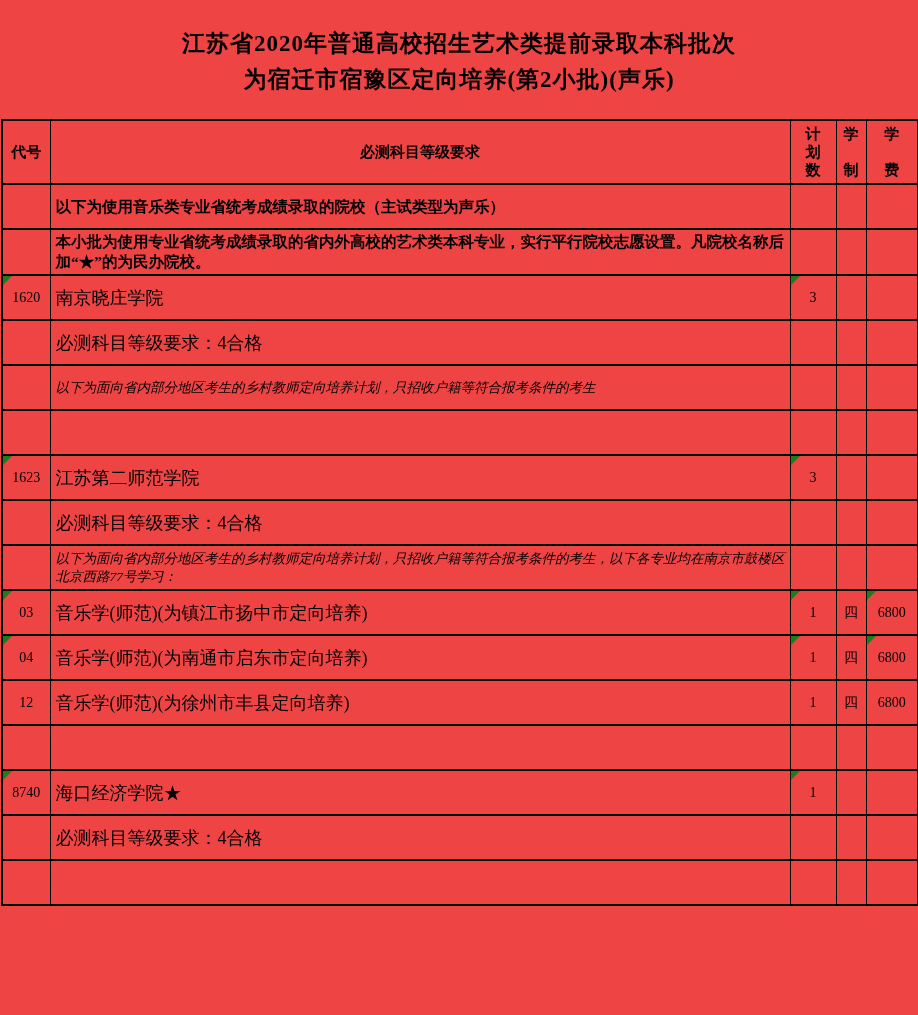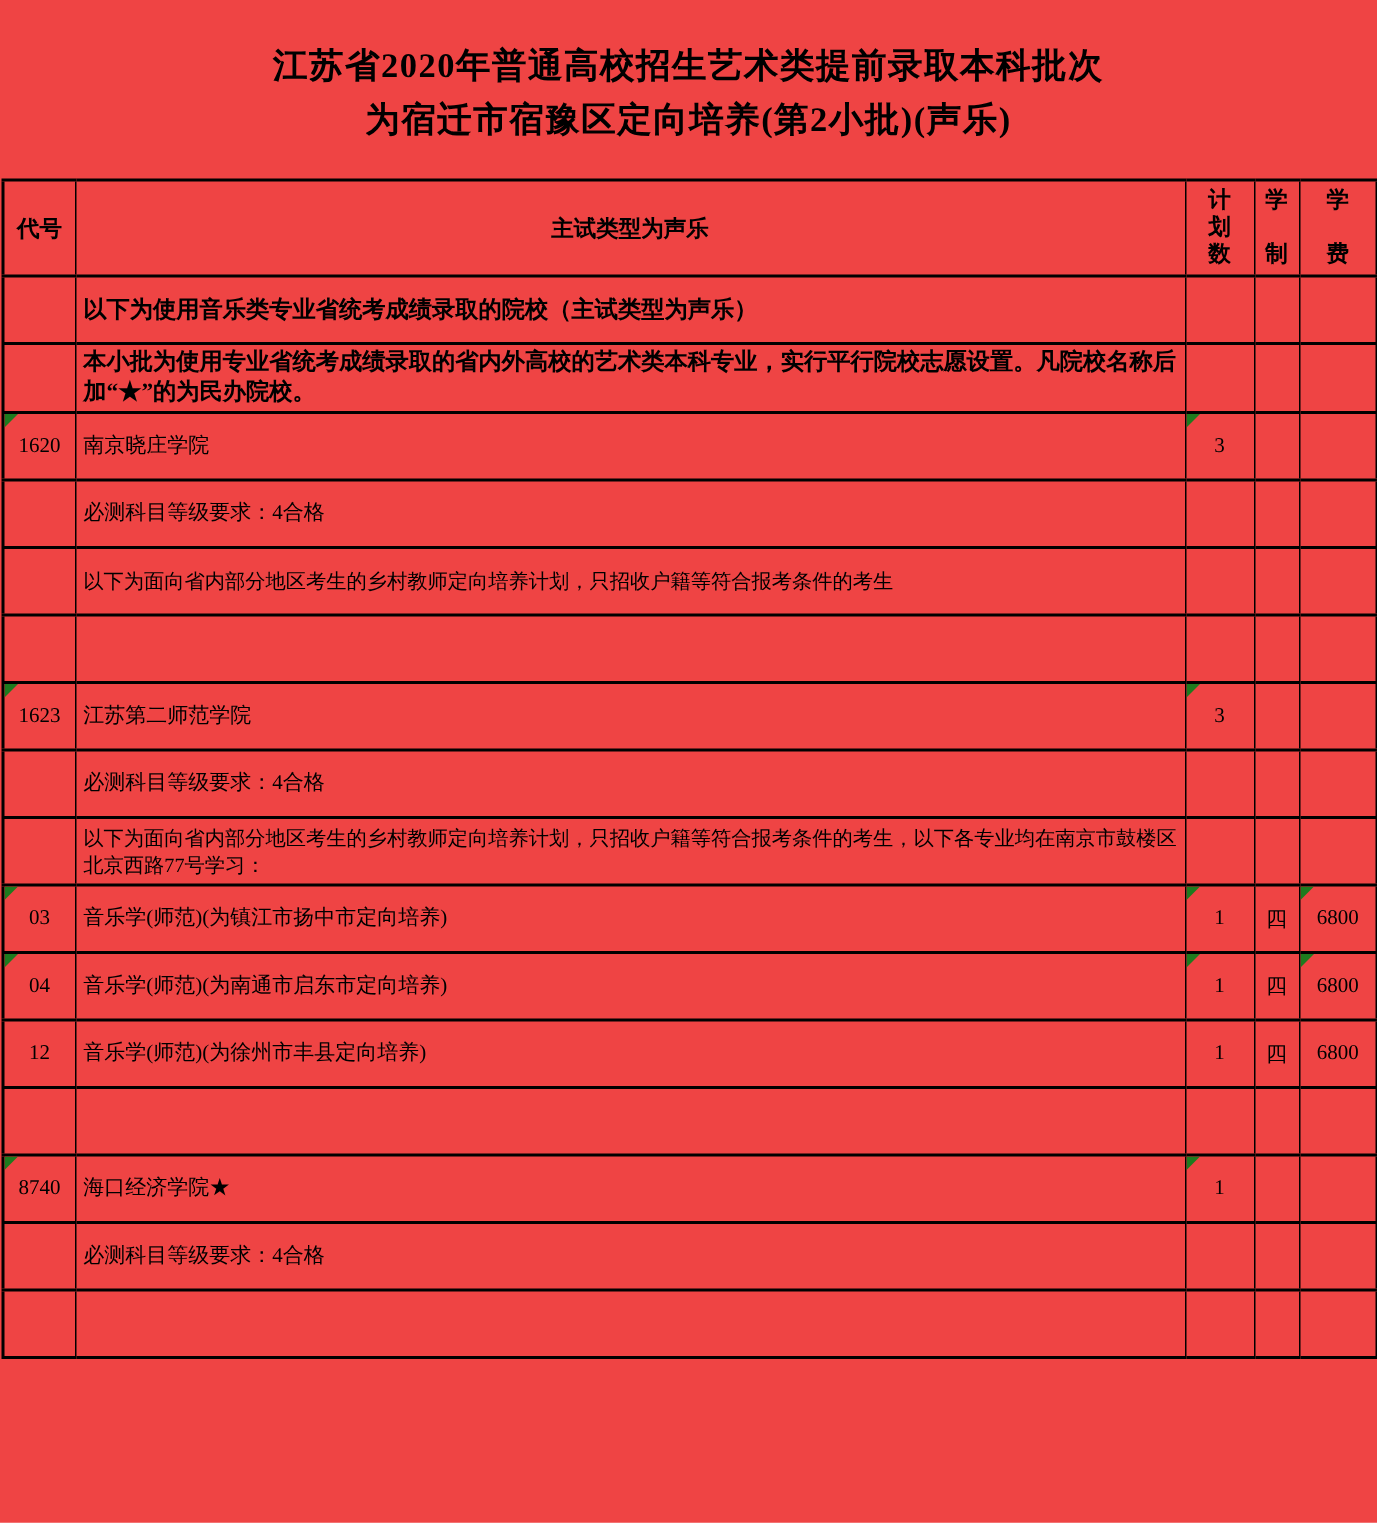--- a/index.html
+++ b/index.html
@@ -38,24 +38,24 @@
   thead th { font-weight: bold; font-size: 15px; }
   .vstack {
     display: flex; flex-direction: column;
     align-items: center; justify-content: space-between;
     height: 58px; padding: 2px 0; margin: 0 auto;
   }
   .vstack span { line-height: 18px; }
 
   tbody tr { height: 45px; }
   .c-code { text-align: center; font-size: 14px; }
-  .c-name { text-align: left; padding: 2px 5px; font-size: 14px; line-height: 18px; }
+  .c-name { text-align: left; padding: 2px 5px; font-size: 18px; line-height: 18px; }
   .c-plan, .c-dur, .c-fee { text-align: center; font-size: 14px; }
   tr.t-note-bold .c-name { font-weight: bold; font-size: 15.5px; line-height: 20px; }
-  tr.t-note .c-name { font-size: 13.5px; line-height: 18px; }
+  tr.t-note .c-name { font-size: 13.5px; line-height: 18px; font-style: italic; }
 
   .mk {
     position: absolute; top: 0; left: 0;
     width: 0; height: 0;
     border-top: 9px solid var(--marker-green, #1e7b1e);
     border-right: 9px solid transparent;
     display: block;
   }
 </style>
 </head>
@@ -72,21 +72,21 @@
     <colgroup>
       <col style="width:48px">
       <col style="width:740px">
       <col style="width:46px">
       <col style="width:30px">
       <col style="width:52px">
     </colgroup>
     <thead>
       <tr>
           <th>代号</th>
-          <th>主试类型为声乐</th>
+          <th>必测科目等级要求</th>
           <th>
             <div class="vstack">
               <span>计</span>
               <span>划</span>
               <span>数</span>
             </div>
           </th>
           <th>
             <div class="vstack">
               <span>学</span>

